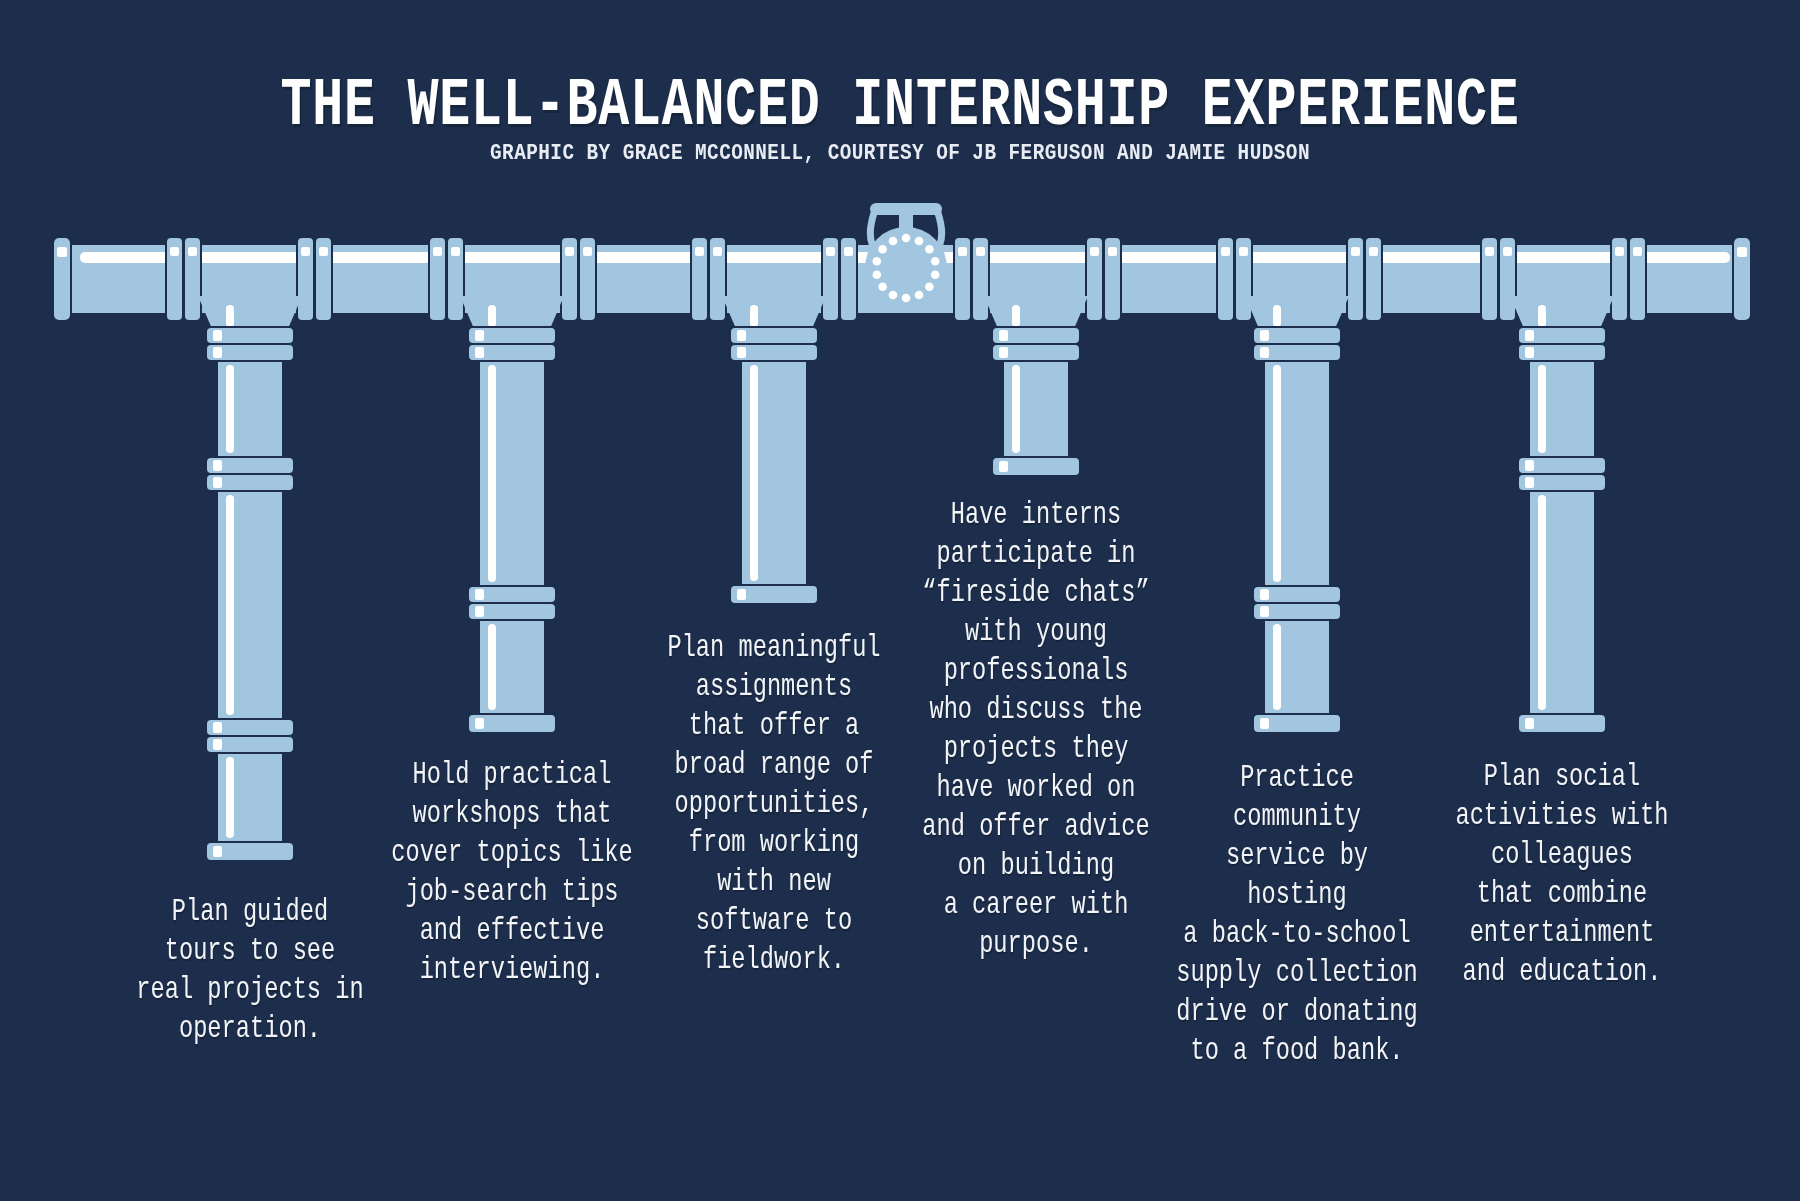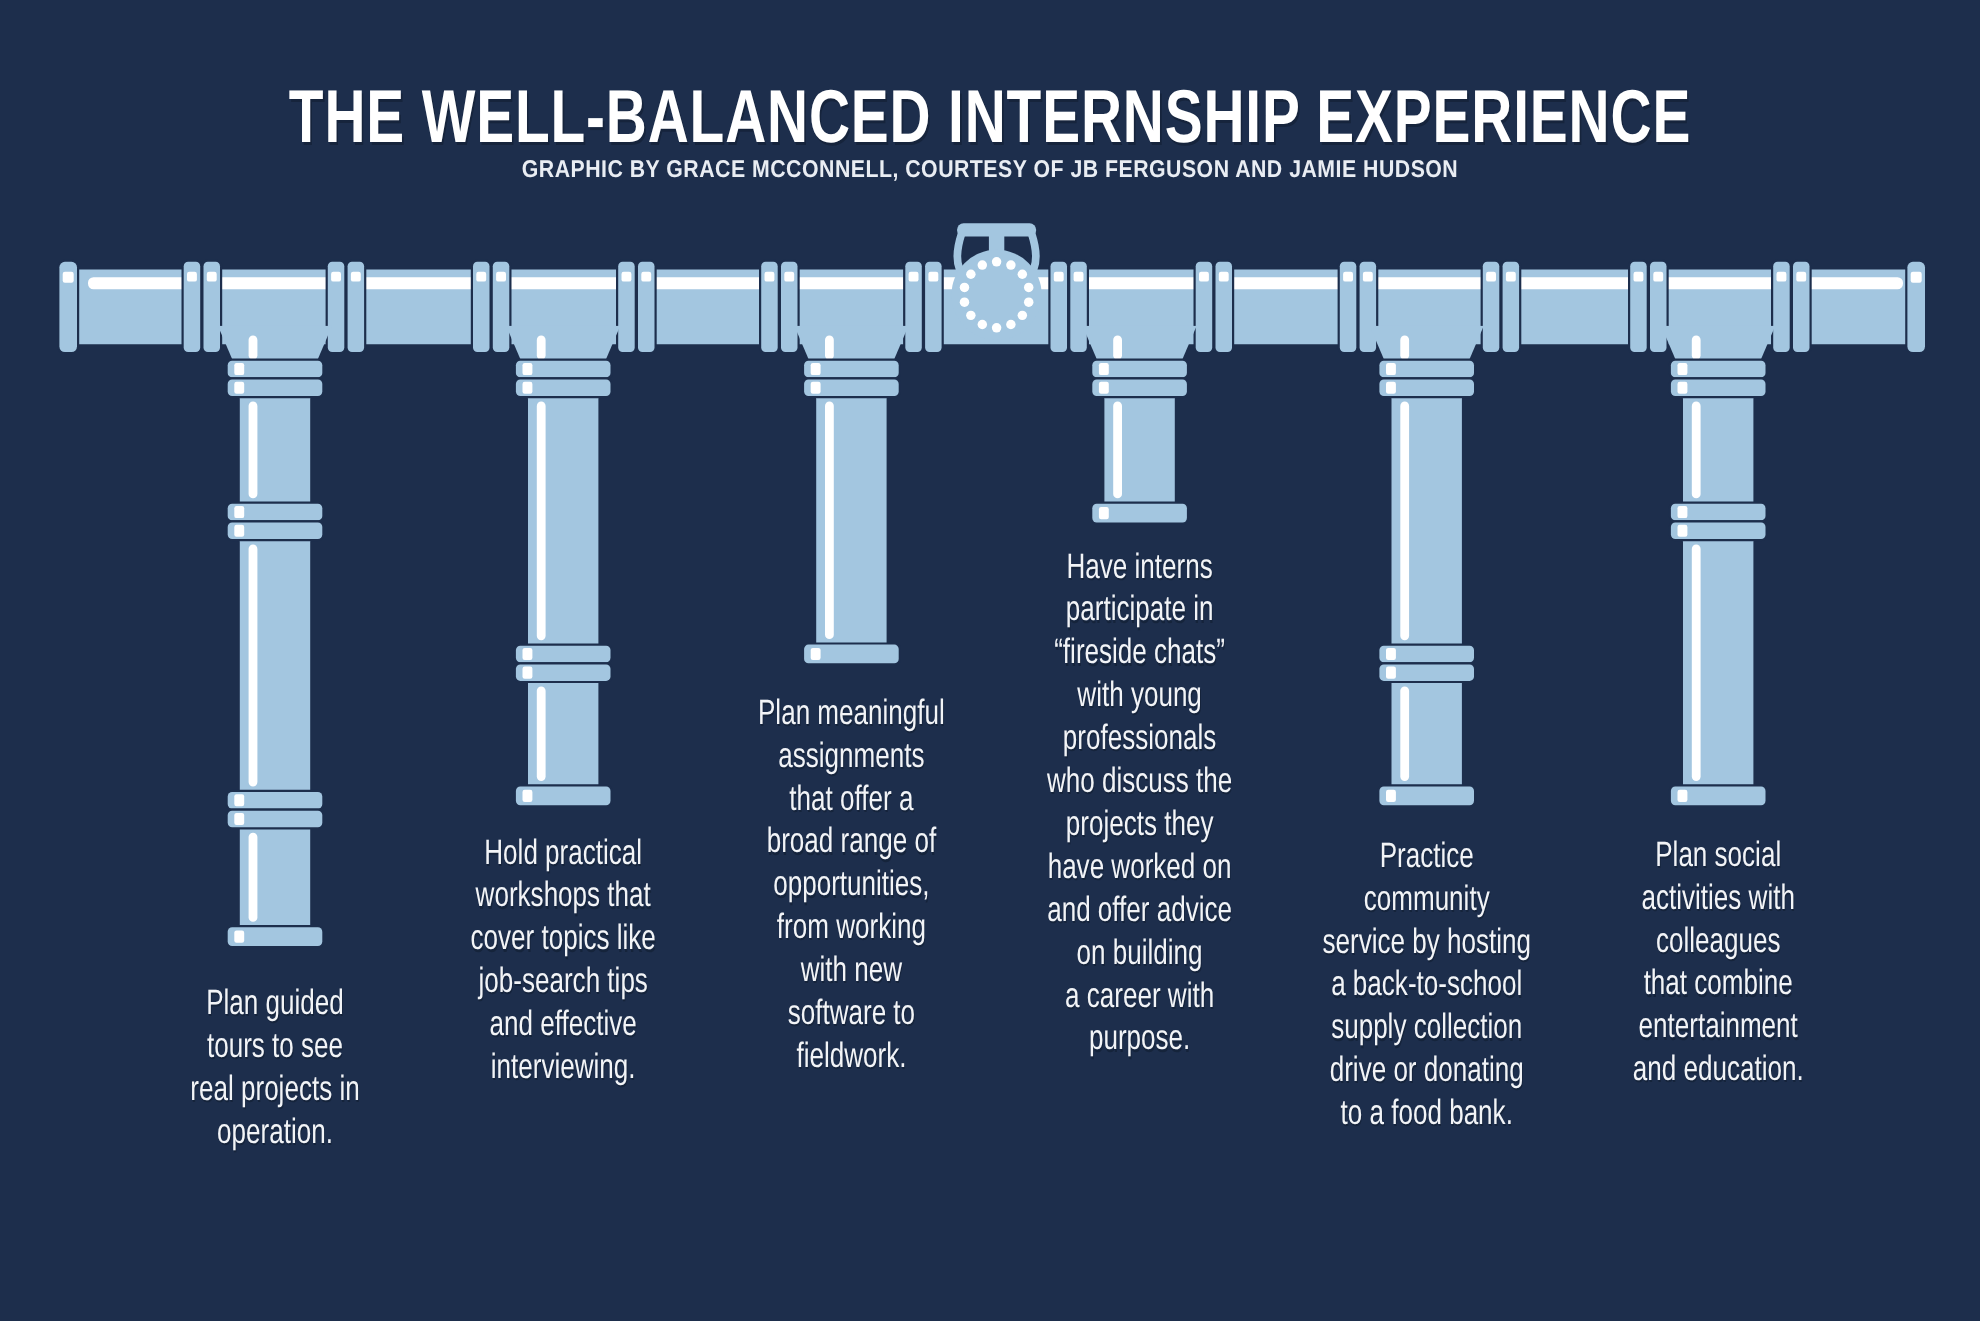--- a/index.html
+++ b/index.html
@@ -3,21 +3,21 @@
 <meta charset="utf-8">
 <style>
   :root{
     --bg:#1d2e4c;
     --pipe:#a3c6e0;
     --white:#ffffff;
     --text:#f2f4f7;
   }
   html,body{margin:0;padding:0;background:var(--bg);}
   .stage{position:relative;width:1800px;height:1201px;background:var(--bg);overflow:hidden;
-         font-family:Liberation Sans, sans-serif;}
+         font-family:Liberation Mono, monospace;}
   
   .title{position:absolute;top:72px;left:0;width:1800px;text-align:center;
          font-size:68px;font-weight:bold;color:#ffffff;line-height:1;letter-spacing:1px;
          transform:scaleX(0.76);transform-origin:50% 0;
          text-shadow:2px 3px 0 rgba(5,12,24,.30);white-space:nowrap;}
   .subtitle{position:absolute;top:143px;left:0;width:1800px;text-align:center;
          font-size:22px;font-weight:bold;color:#e9edf3;line-height:1;letter-spacing:.5px;
          transform:scaleX(0.88);transform-origin:50% 0;white-space:nowrap;}
   
   .hpipe{position:absolute;left:58px;top:245px;width:1688px;height:68px;background:var(--pipe);border-radius:6px;}

